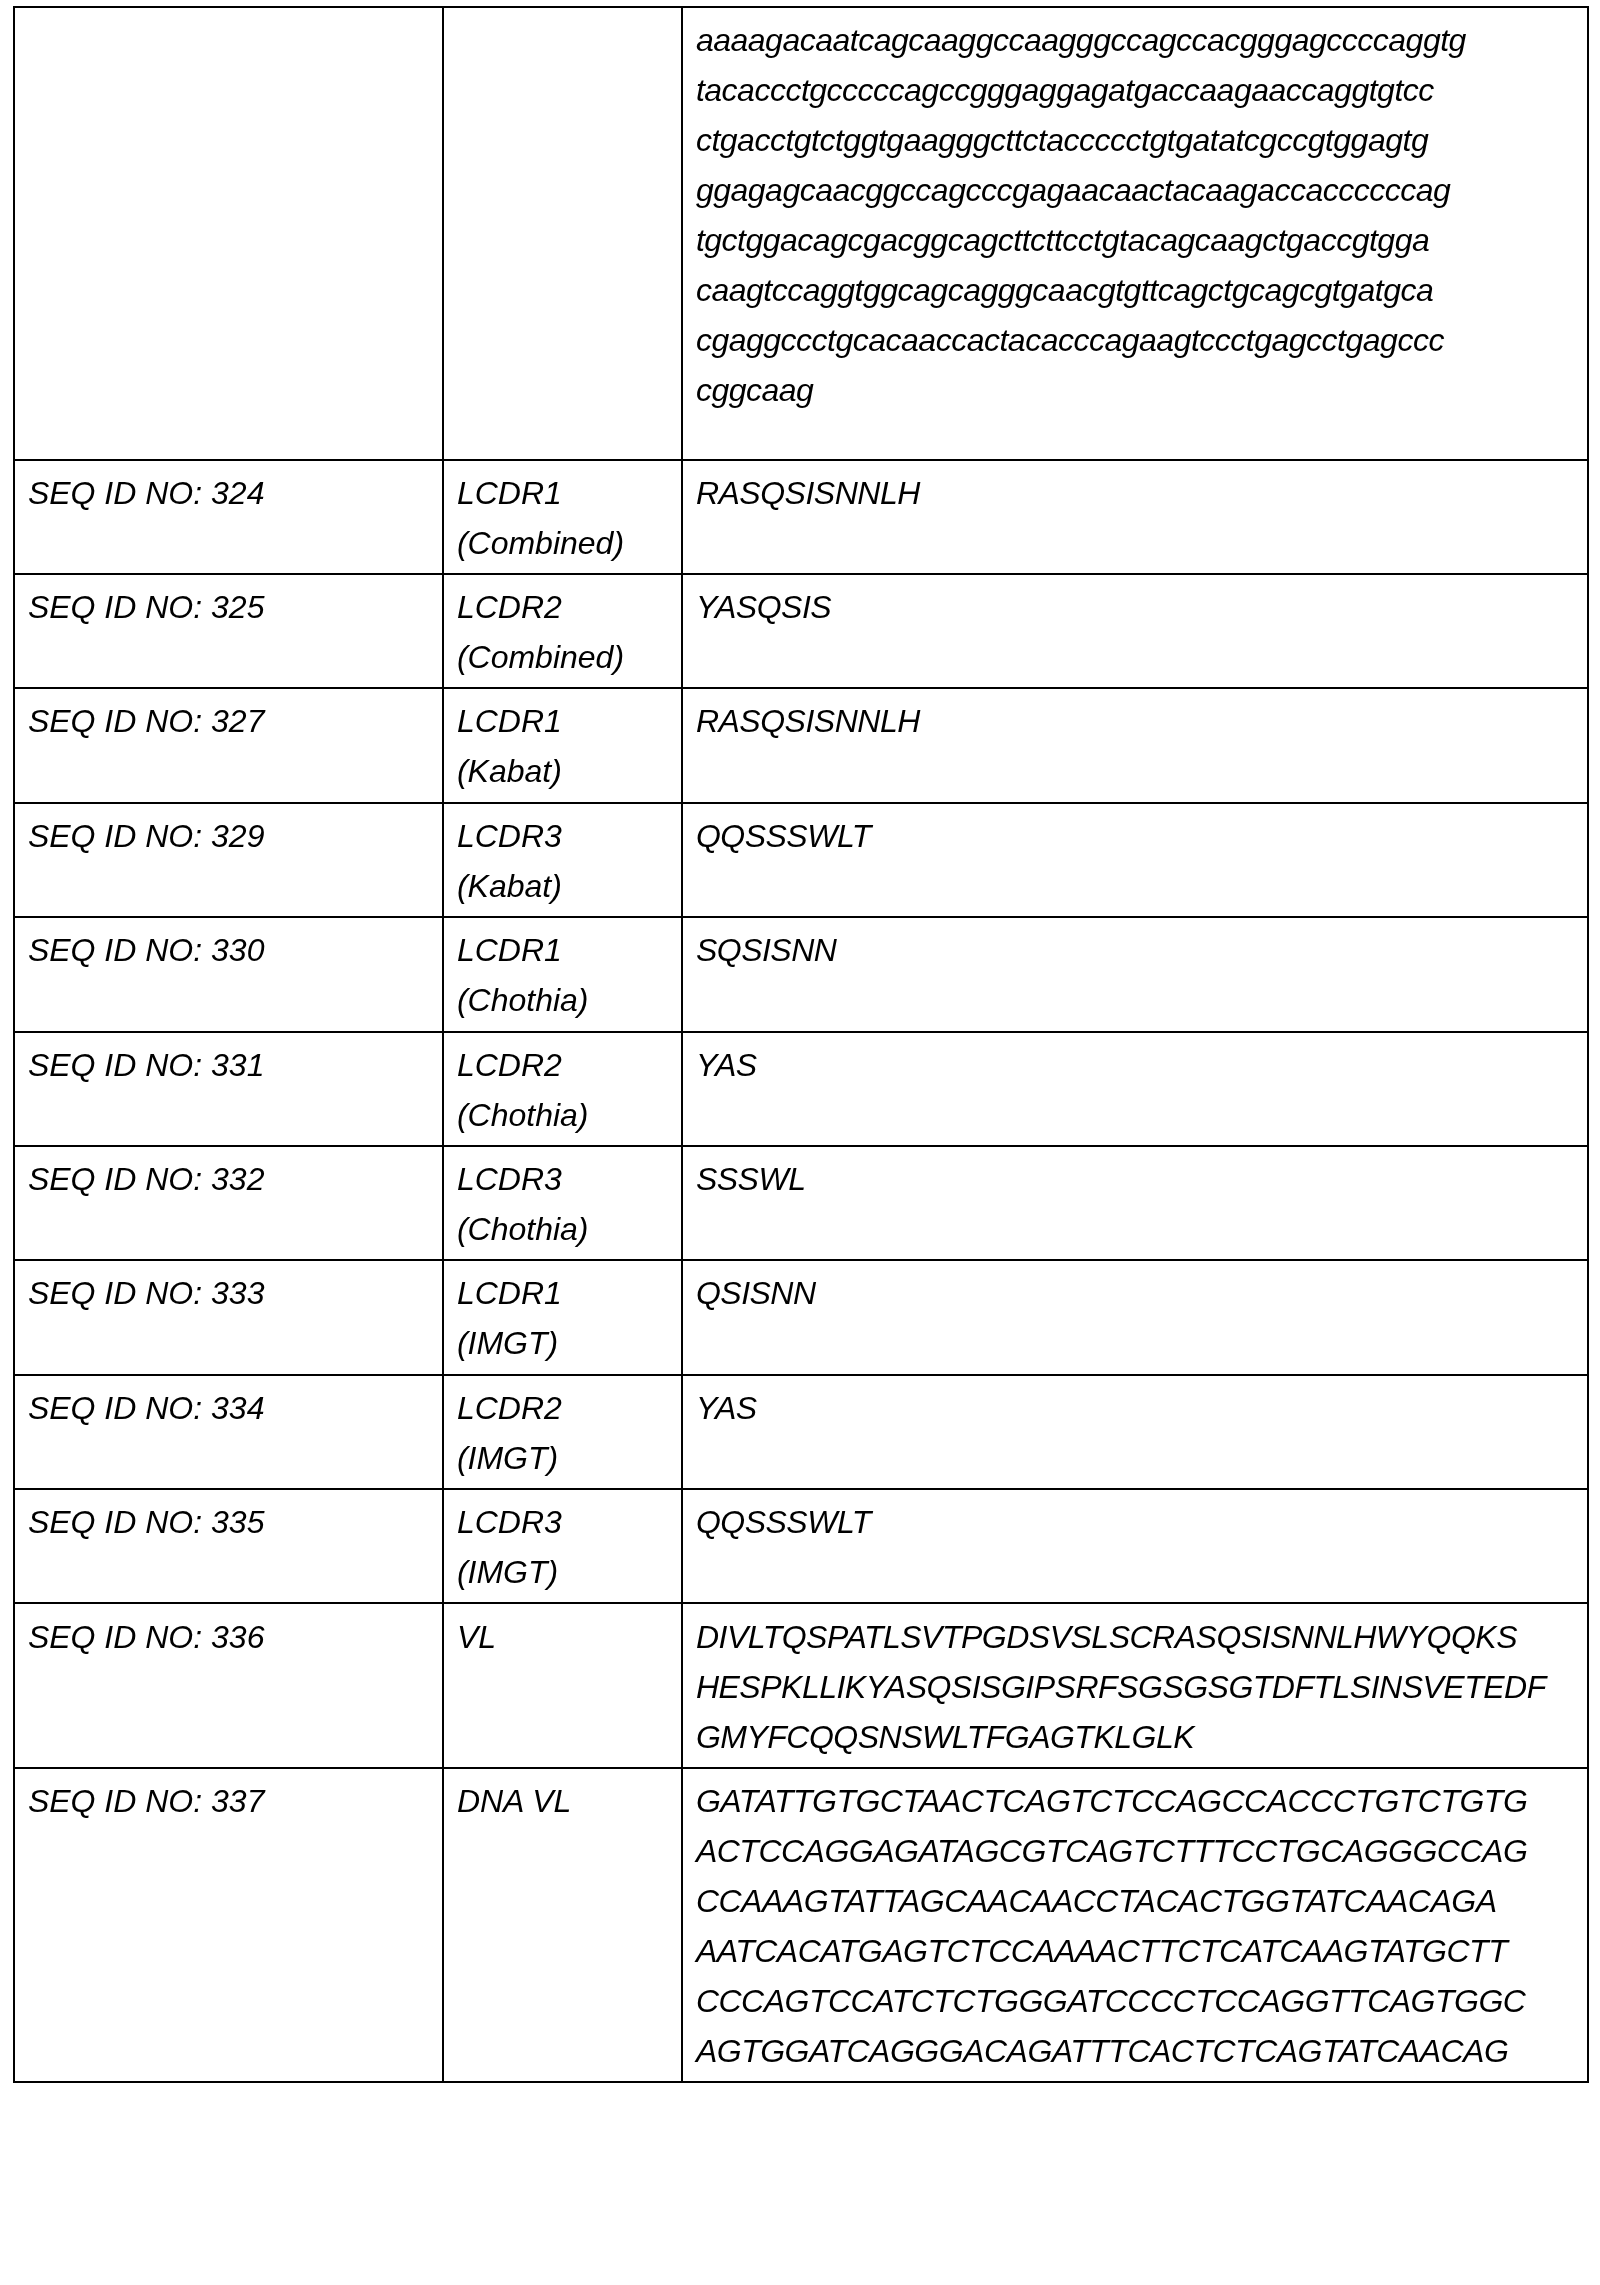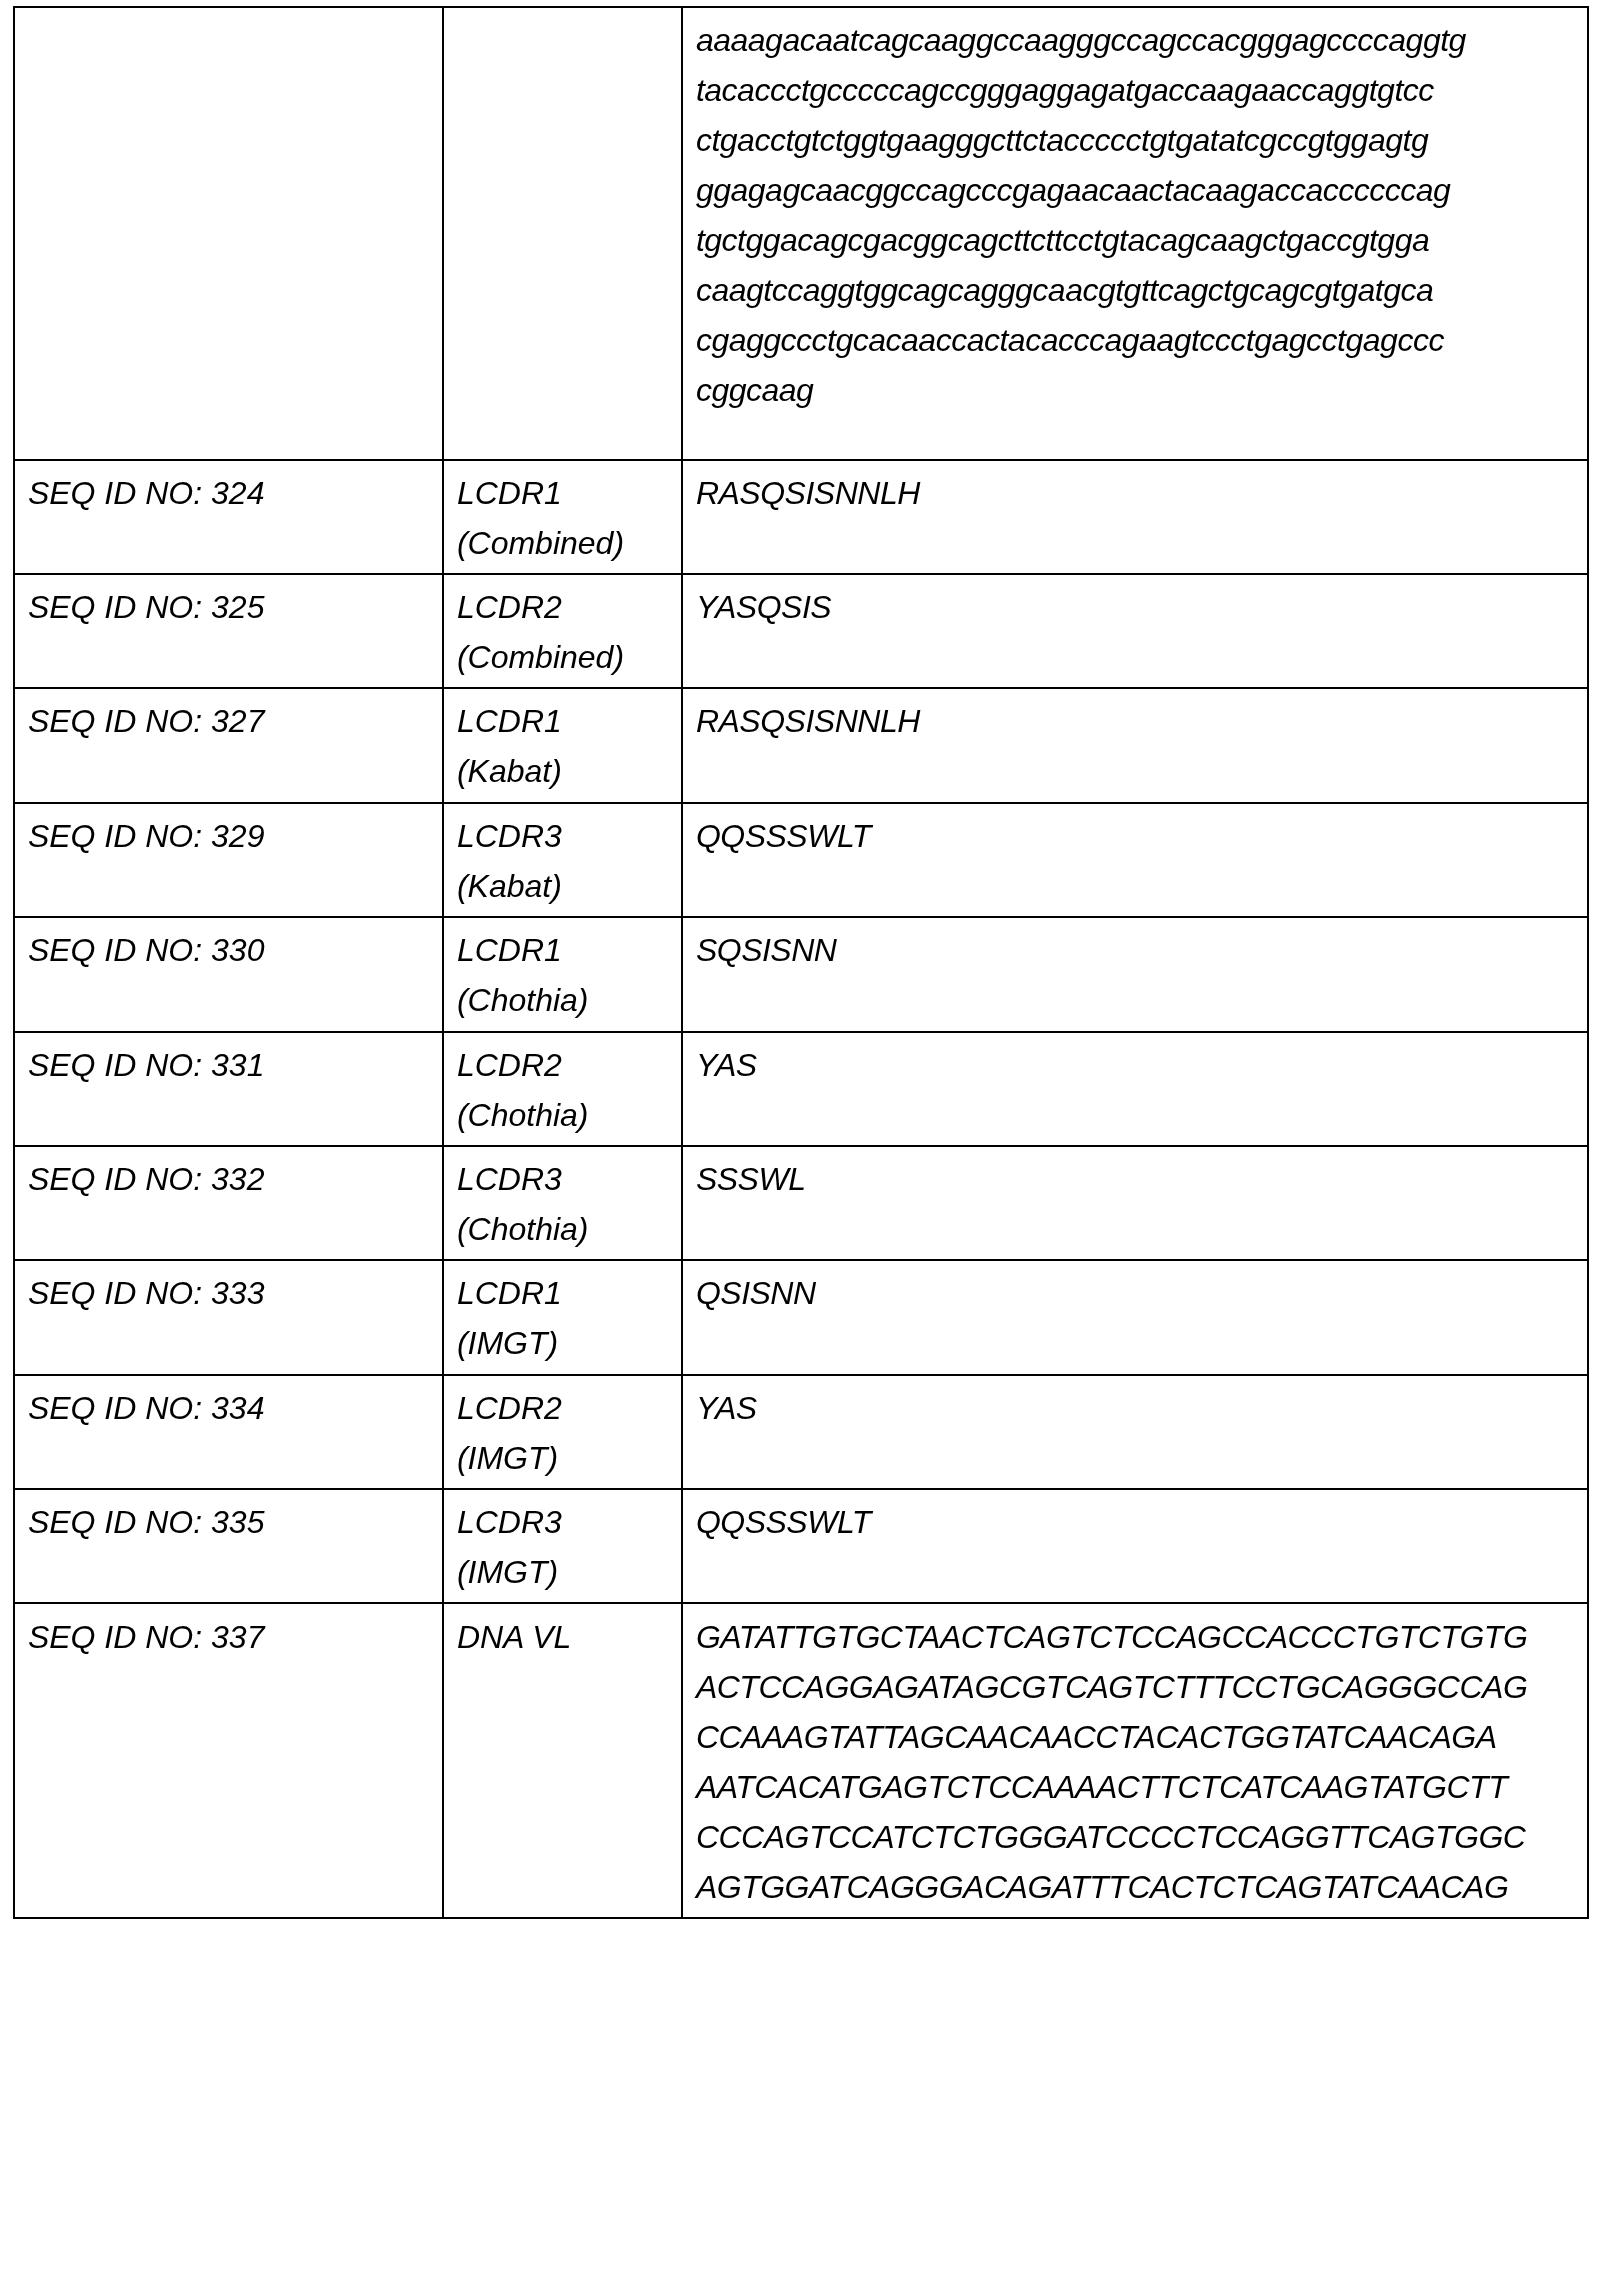--- a/index.html
+++ b/index.html
@@ -133,20 +133,31 @@
 
     <tr class="row-short">
       <td>SEQ ID NO: 335</td>
       <td>
         <span class="line">LCDR3</span>
         <span class="line">(IMGT)</span>
       </td>
       <td class="seq-cell">QQSSSWLT</td>
     </tr>
 
+    <tr>
+      <td>SEQ ID NO: 336</td>
+      <td>
+        <span class="line">VL</span>
+      </td>
+      <td class="seq-cell">
+        <span class="line">DIVLTQSPATLSVTPGDSVSLSCRASQSISNNLHWYQQKS</span>
+        <span class="line">HESPKLLIKYASQSISGIPSRFSGSGSGTDFTLSINSVETEDF</span>
+        <span class="line">GMYFCQQSNSWLTFGAGTKLGLK</span>
+      </td>
+    </tr>
 
     <tr>
       <td>SEQ ID NO: 337</td>
       <td>
         <span class="line">DNA VL</span>
       </td>
       <td class="seq-cell">
         <span class="line">GATATTGTGCTAACTCAGTCTCCAGCCACCCTGTCTGTG</span>
         <span class="line">ACTCCAGGAGATAGCGTCAGTCTTTCCTGCAGGGCCAG</span>
         <span class="line">CCAAAGTATTAGCAACAACCTACACTGGTATCAACAGA</span>

